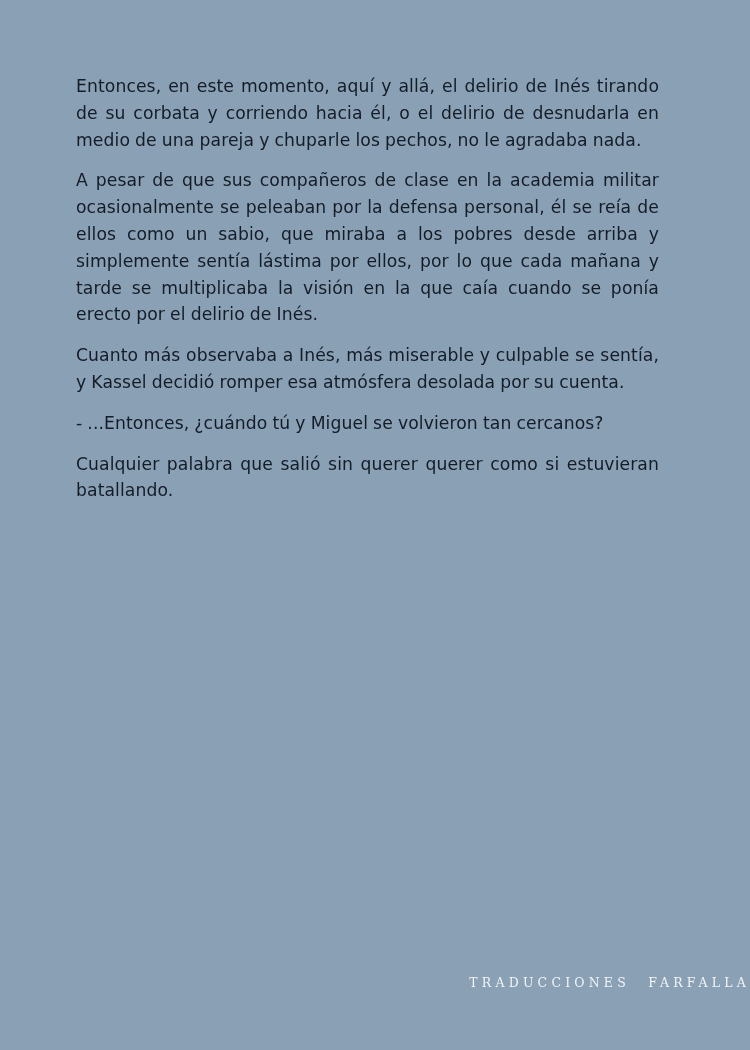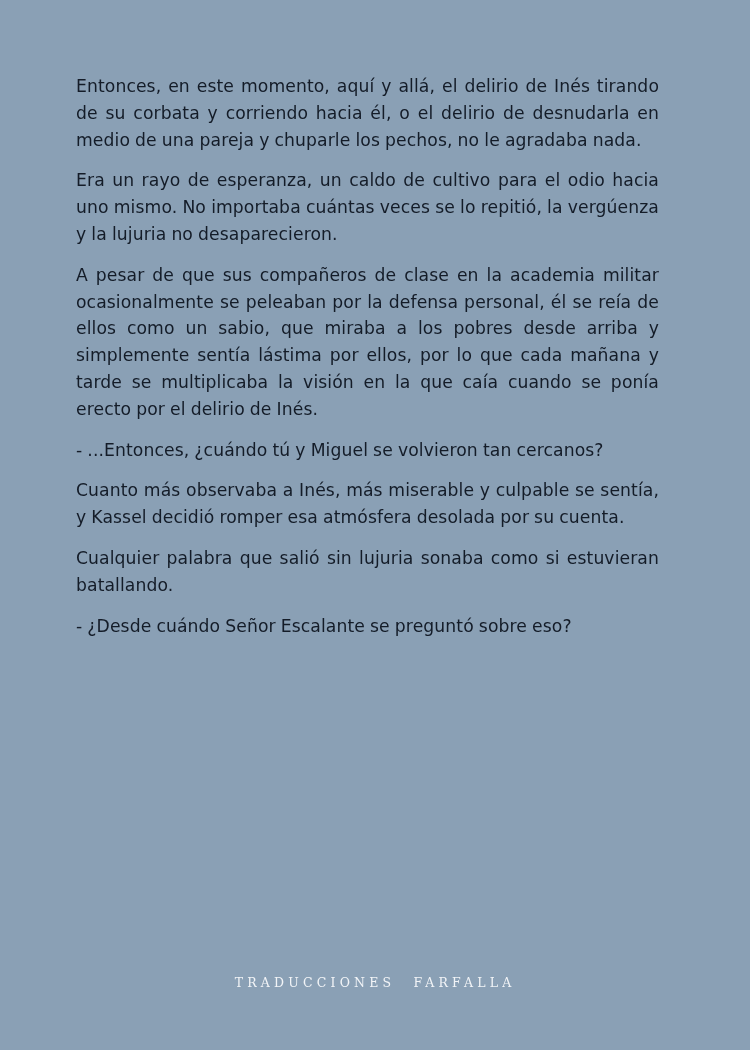--- a/index.html
+++ b/index.html
@@ -27,34 +27,32 @@
     .para {
       margin: 0 15px 14px 0;
       text-align: justify;
       word-spacing: -0.5px;
     }
     .footer {
       position: absolute;
       left: 0;
       width: 750px;
       top: 975px;
-      text-align: center;
+      text-align: right;
       color: #f2f4f7;
       font-family: "DejaVu Serif", serif;
       font-size: 12.5px;
       letter-spacing: 4.2px;
       word-spacing: 10px;
     }
   </style>
 </head>
 <body>
 
 <div class="page">
   <p class="para">Entonces, en este momento, aquí y allá, el delirio de Inés tirando de su corbata y corriendo hacia él, o el delirio de desnudarla en medio de una pareja y chuparle los pechos, no le agradaba nada.</p>
-  <p class="para">Era un rayo de esperanza, un caldo de cultivo para el odio hacia uno mismo. No importaba cuántas veces se lo repitió, la vergúenza y la lujuria no desaparecieron.</p>
   <p class="para">A pesar de que sus compañeros de clase en la academia militar ocasionalmente se peleaban por la defensa personal, él se reía de ellos como un sabio, que miraba a los pobres desde arriba y simplemente sentía lástima por ellos, por lo que cada mañana y tarde se multiplicaba la visión en la que caía cuando se ponía erecto por el delirio de Inés.</p>
+  <p class="para">Cuanto más observaba a Inés, más miserable y culpable se sentía, y Kassel decidió romper esa atmósfera desolada por su cuenta.</p>
   <p class="para">- ...Entonces, ¿cuándo tú y Miguel se volvieron tan cercanos?</p>
-  <p class="para">Cuanto más observaba a Inés, más miserable y culpable se sentía, y Kassel decidió romper esa atmósfera desolada por su cuenta.</p>
-  <p class="para">Cualquier palabra que salió sin lujuria sonaba como si estuvieran batallando.</p>
-  <p class="para">- ¿Desde cuándo Señor Escalante se preguntó sobre eso?</p>
+  <p class="para">Cualquier palabra que salió sin querer querer como si estuvieran batallando.</p>
 </div>
 
 <div class="footer">TRADUCCIONES FARFALLA</div>
 
 </body></html>

